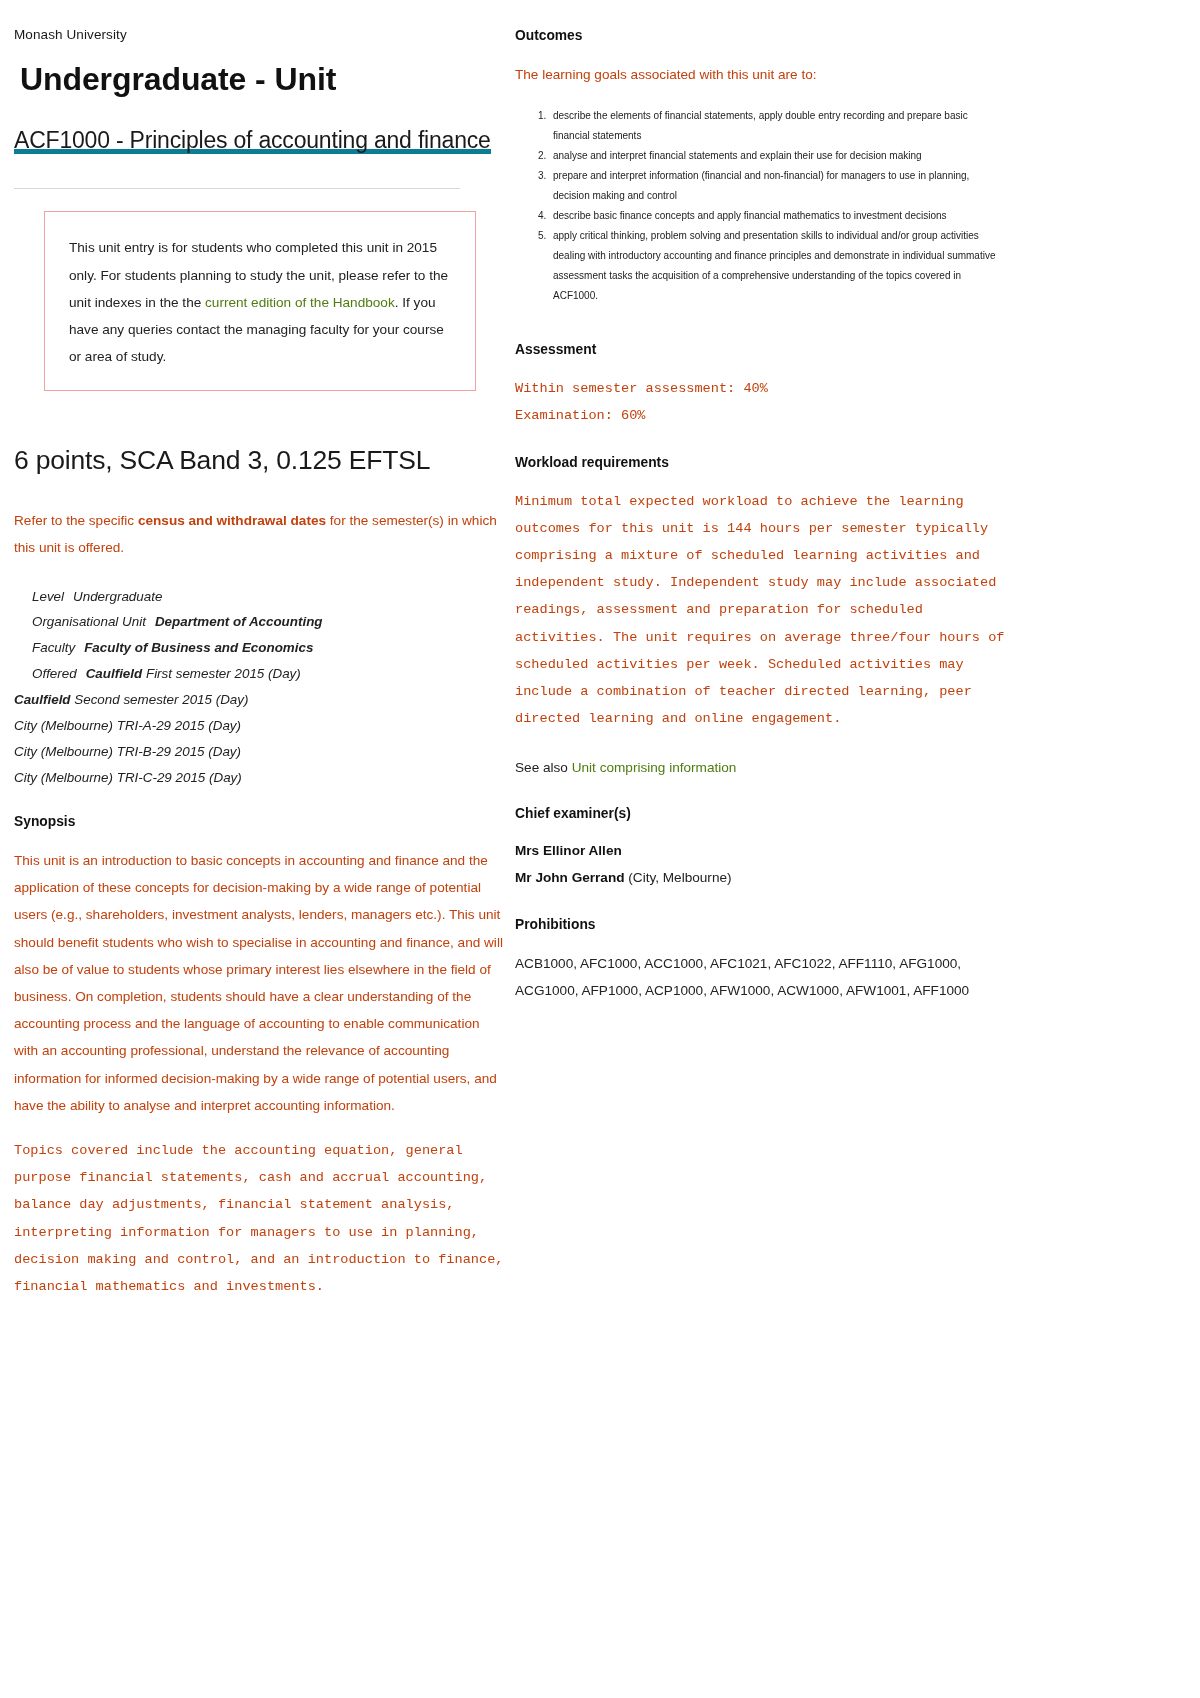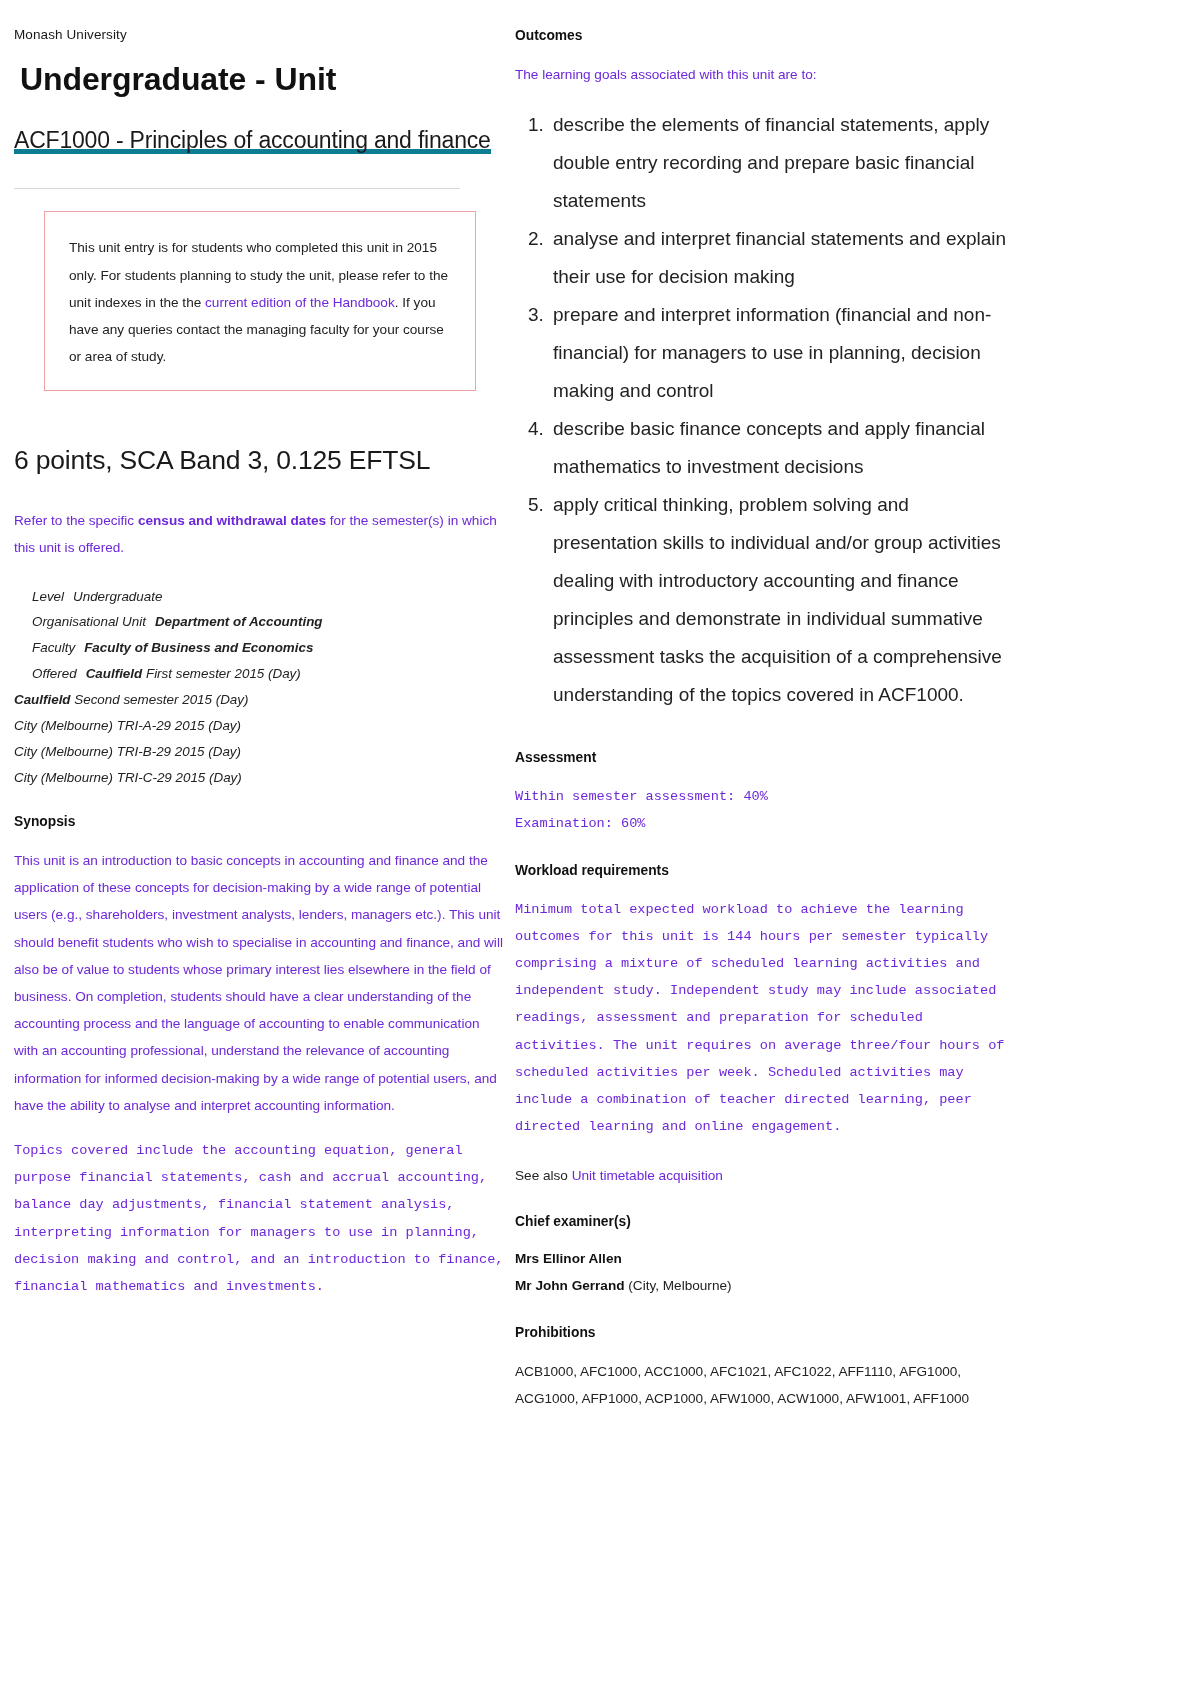--- a/index.html
+++ b/index.html
@@ -87,39 +87,39 @@
     width: 380px;
     box-sizing: content-box;
   }
   .notice p {
     margin: 0;
     font-size: 13.6px;
     line-height: 2.0;
     color: #222;
   }
   a.link {
-    color: #6d28d9;
+    color: #4d7c0f;
     text-decoration: none;
   }
 
   
   h2.points {
     font-size: 26.5px;
     font-weight: normal;
     margin: 54px 0 30px 0;
     line-height: 1.2;
     color: #1a1a1a;
     letter-spacing: -0.2px;
   }
 
   p.body {
     font-size: 13.6px;
     line-height: 2.0;
     margin: 0 0 18px 0;
-    color: #6d28d9;
+    color: #c2410c;
   }
   p.body.tight { margin-bottom: 0; font-family: Liberation Mono, monospace; }
 
   
   .dl {
     margin: 22px 0 0 0;
     font-style: italic;
     font-size: 13.4px;
     line-height: 1.93;
     color: #222;
@@ -138,21 +138,21 @@
     margin: 22px 0 14px 0;
     line-height: 1.5;
     color: #111;
   }
   h3.sec.first { margin-top: 0; }
 
   
   ol.outcomes {
     margin: 14px 0 0 0;
     padding-left: 34px;
-    font-size: 19px;
+    font-size: 10px;
     line-height: 2.0;
     color: #222;
   }
   ol.outcomes li {
     margin: 0 0 0 0;
     padding-left: 4px;
   }
 
   .linkline {
     font-size: 13.6px;
@@ -231,21 +231,21 @@
         <li>apply critical thinking, problem solving and presentation skills to individual and/or group activities dealing with introductory accounting and finance principles and demonstrate in individual summative assessment tasks the acquisition of a comprehensive understanding of the topics covered in ACF1000.</li>
       </ol>
 
       <h3 class="sec" style="margin-top:34px;">Assessment</h3>
       <p class="body tight">Within semester assessment: 40%</p>
       <p class="body tight">Examination: 60%</p>
 
       <h3 class="sec" style="margin-top:24px;">Workload requirements</h3>
       <p class="body tight">Minimum total expected workload to achieve the learning outcomes for this unit is 144 hours per semester typically comprising a mixture of scheduled learning activities and independent study. Independent study may include associated readings, assessment and preparation for scheduled activities. The unit requires on average three/four hours of scheduled activities per week. Scheduled activities may include a combination of teacher directed learning, peer directed learning and online engagement.</p>
 
-      <p class="linkline"><span>See also </span><a class="link" href="#">Unit timetable acquisition</a></p>
+      <p class="linkline"><span>See also </span><a class="link" href="#">Unit comprising information</a></p>
 
       <h3 class="sec" style="margin-top:22px;">Chief examiner(s)</h3>
       <p class="person"><span>Mrs Ellinor Allen</span><span class="sub"></span></p>
       <p class="person"><span>Mr John Gerrand</span><span class="sub"> (City, Melbourne)</span></p>
 
       <h3 class="sec" style="margin-top:24px;">Prohibitions</h3>
       <p class="codes">ACB1000, AFC1000, ACC1000, AFC1021, AFC1022, AFF1110, AFG1000, ACG1000, AFP1000, ACP1000, AFW1000, ACW1000, AFW1001, AFF1000</p>
 
     </div>
 

